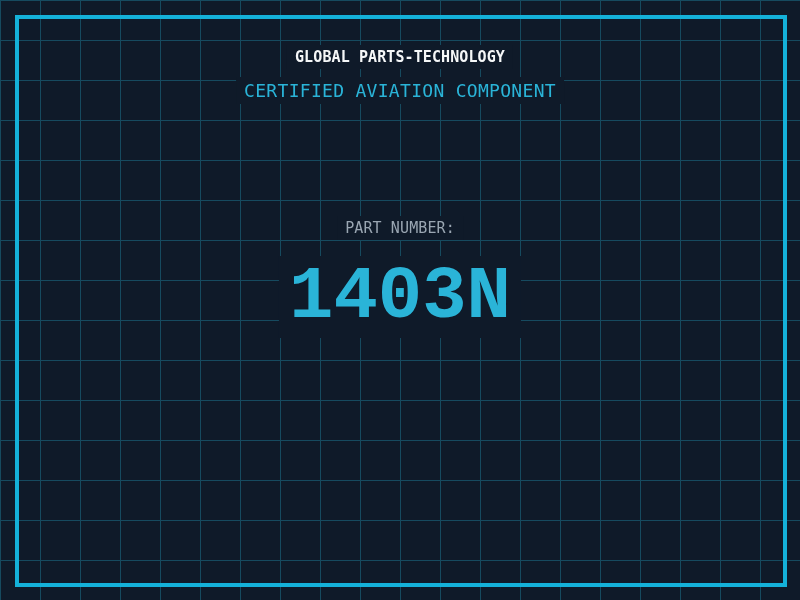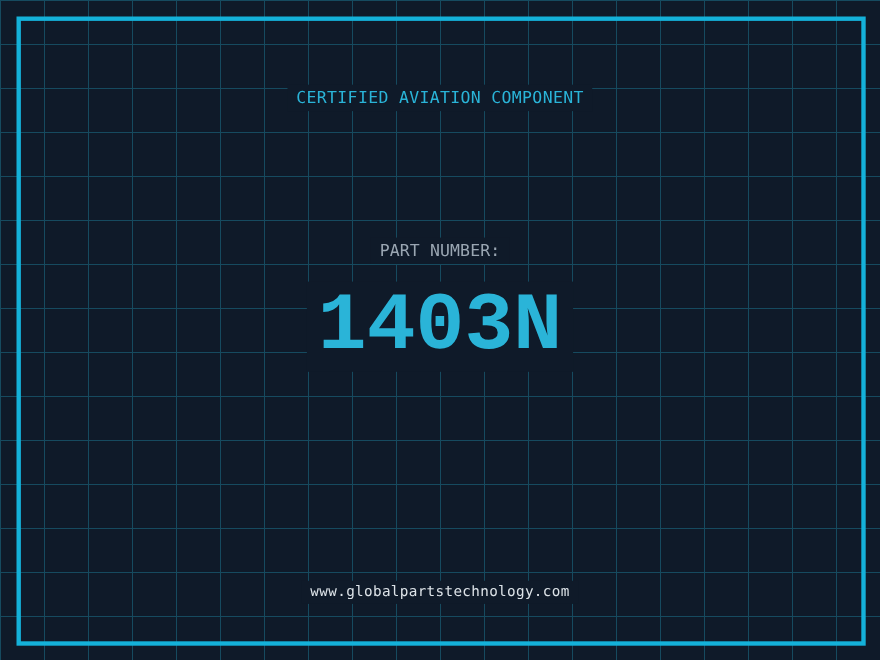--- a/index.html
+++ b/index.html
@@ -39,21 +39,21 @@
   }
   .company-title {
     top: 45px;
     font-size: 15px;
     font-weight: bold;
     letter-spacing: 0.1px;
     color: var(--title, #f5f7f8);
   }
   .cert-subtitle {
     top: 77px;
-    font-size: 15px;
+    font-size: 18px;
     letter-spacing: 0.3px;
     color: var(--accent, #2ab4d8);
   }
   .part-label {
     top: 216px;
     font-size: 15px;
     letter-spacing: 0.1px;
     color: var(--label, #9aa6b2);
   }
   .part-value {
@@ -71,21 +71,21 @@
     letter-spacing: 0.3px;
     color: var(--footer, #dde3e8);
   }
 </style>
 </head>
 <body>
 
 <div class="screen">
   <div class="frame"></div>
 
+  <div class="txt company-title">GLOBAL PARTS-TECHNOLOGY</div>
 
   <div class="txt cert-subtitle">CERTIFIED AVIATION COMPONENT</div>
 
   <div class="txt part-label">PART NUMBER:</div>
 
   <div class="txt part-value">1403N</div>
 
-  <div class="txt site-url">www.globalpartstechnology.com</div>
 </div>
 
 </body></html>

